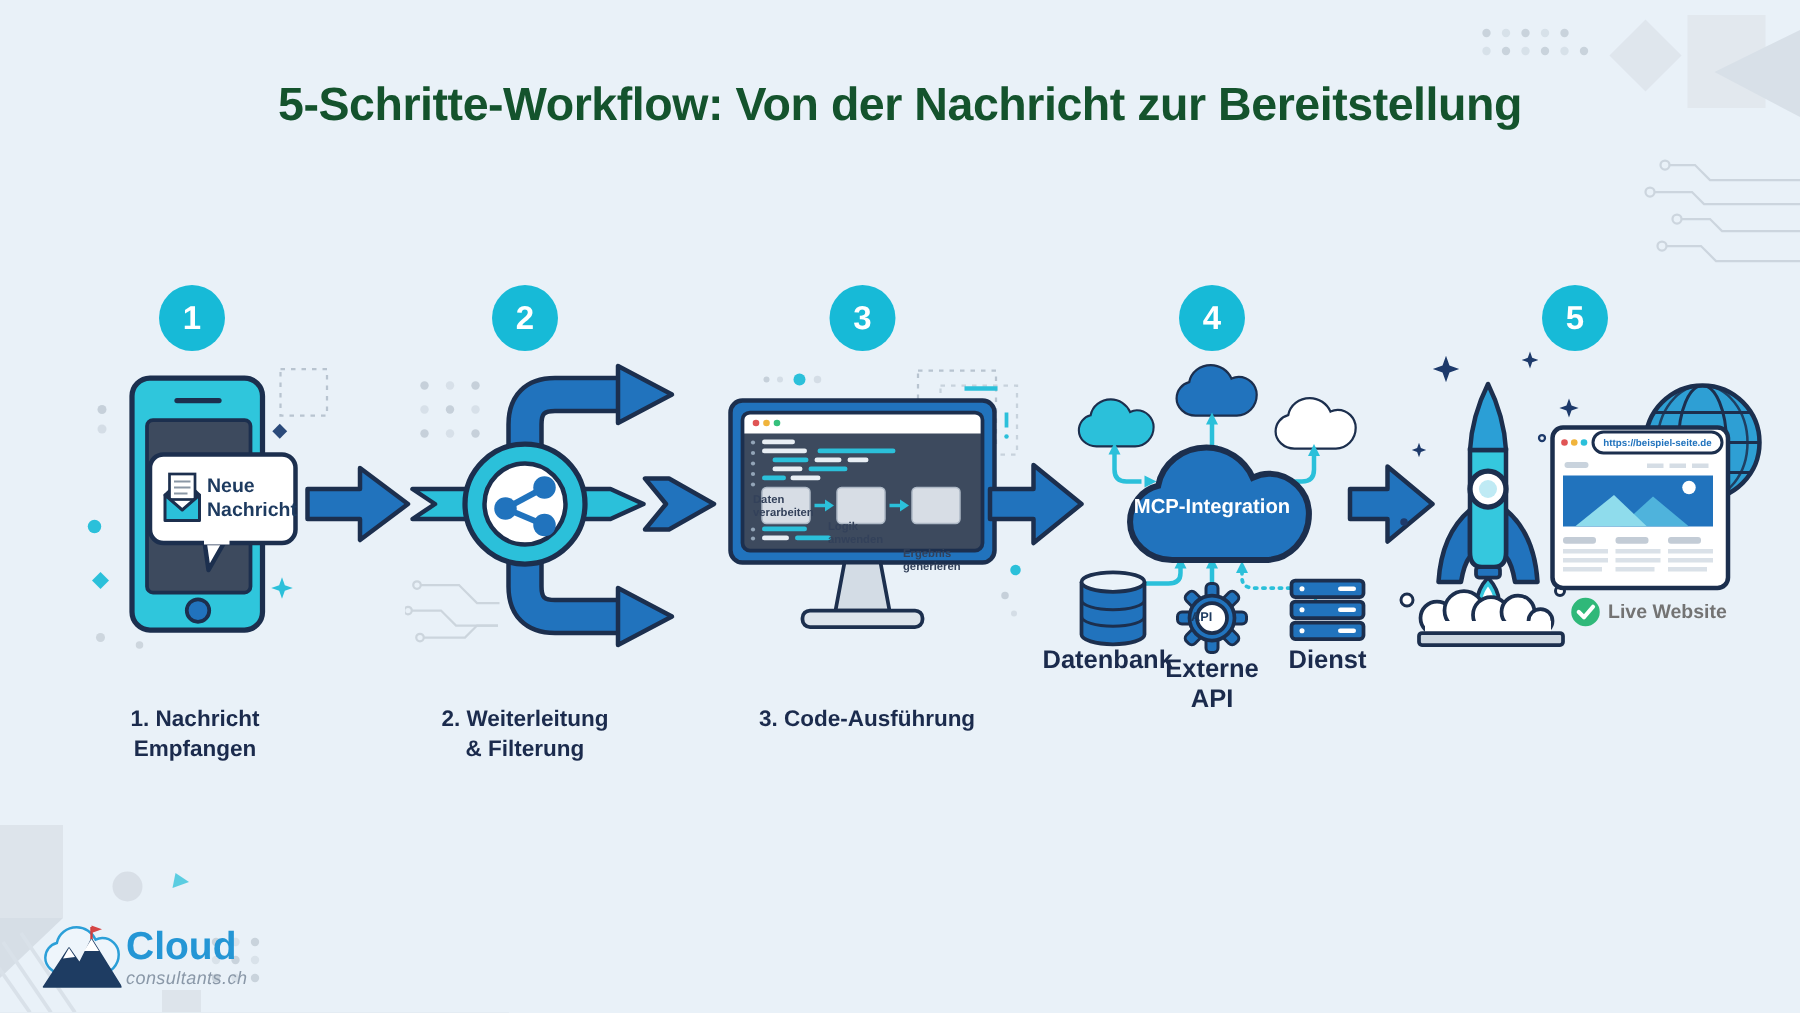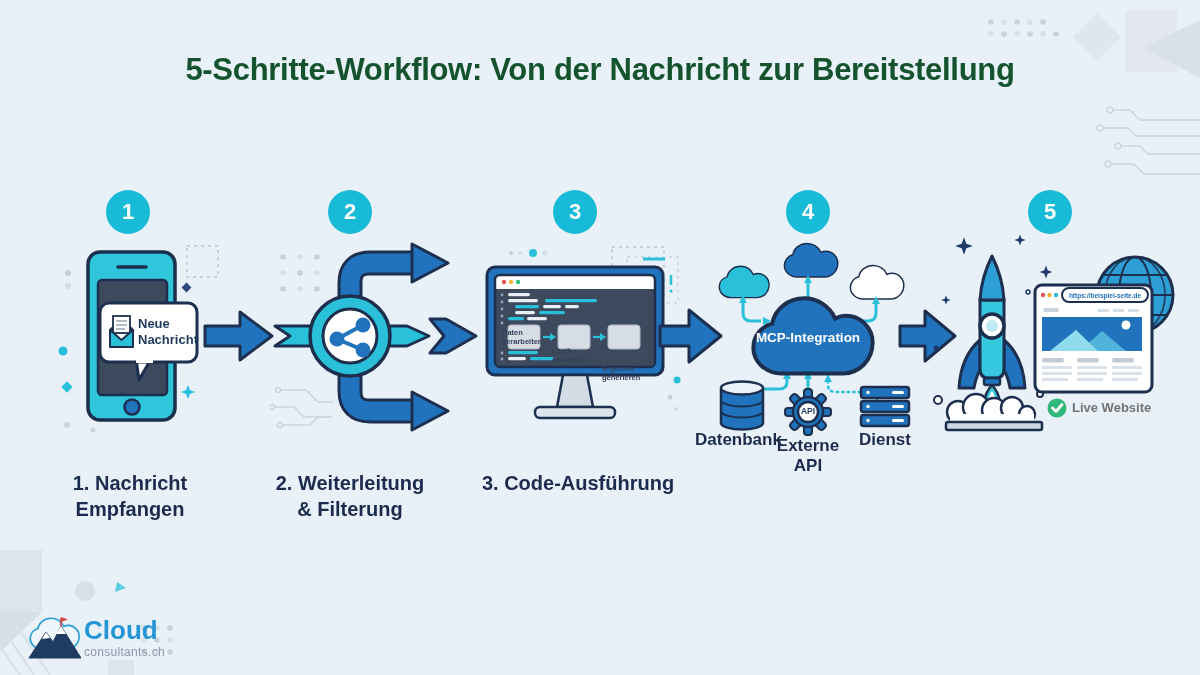--- a/index.html
+++ b/index.html
@@ -2,33 +2,33 @@
 <html><head>
 <meta charset="utf-8">
 <style>
   html,body{margin:0;padding:0;background:#dfe8f0;}
   .canvas{position:relative;width:1200px;height:675px;background:#e9f1f8;overflow:hidden;
           font-family:"Liberation Sans",sans-serif;}
   .abs{position:absolute;}
   .title{width:1200px;text-align:center;font-size:31px;font-weight:800;color:#14532d;letter-spacing:-0.3px;}
   .badge{width:44px;height:44px;border-radius:50%;background:#17bad7;color:#fff;display:flex;
          align-items:center;justify-content:center;font-size:22px;font-weight:800;}
-  .step-label{width:240px;text-align:center;font-size:20px;font-weight:700;color:#1b2b4d;
+  .step-label{width:240px;text-align:center;font-size:15px;font-weight:700;color:#1b2b4d;
               line-height:1.32;white-space:pre-line;}
   .ml{white-space:pre-line;}
   .bubble-text{font-size:13px;font-weight:700;color:#1d3a5f;line-height:1.25;}
   .code-box-label{width:44px;text-align:left;font-size:7.5px;font-weight:700;color:#33415a;line-height:1.25;}
   .hub-label{width:136px;text-align:center;font-size:13.5px;font-weight:700;color:#ffffff;}
-  .api-label{width:28px;text-align:center;font-size:8.5px;font-weight:800;color:#1d3a5f;}
+  .api-label{width:28px;text-align:left;font-size:8.5px;font-weight:800;color:#1d3a5f;}
   .src-label{text-align:center;font-size:17px;font-weight:700;color:#1b2b4d;}
   .url-label{width:86px;text-align:center;font-size:6.5px;font-weight:700;color:#2173bd;}
   .live-label{font-size:13px;font-weight:700;color:#737373;}
   .logo-wrap{display:flex;align-items:center;gap:3px;}
   .logo-name{font-size:26px;font-weight:800;color:#2496d5;line-height:1;}
-  .logo-domain{font-size:12px;font-weight:400;color:#8a98a8;letter-spacing:.3px;margin-top:2px;}
+  .logo-domain{font-size:12px;font-weight:400;color:#8a98a8;letter-spacing:.3px;margin-top:2px;font-style:italic;}
   svg{display:block;}
 </style>
 </head>
 <body>
 
 <div class="canvas">
 
   <svg width="0" height="0" class="abs">
     <defs>
       <path id="cloud" d="M25,60 C13,60 4,51 4,41 C4,32 10,25 18,23 C20,12 30,4 42,4 C52,4 61,10 65,19 C67,18 70,17 73,17 C84,17 93,26 93,37 C93,50 83,60 71,60 Z"></path>

